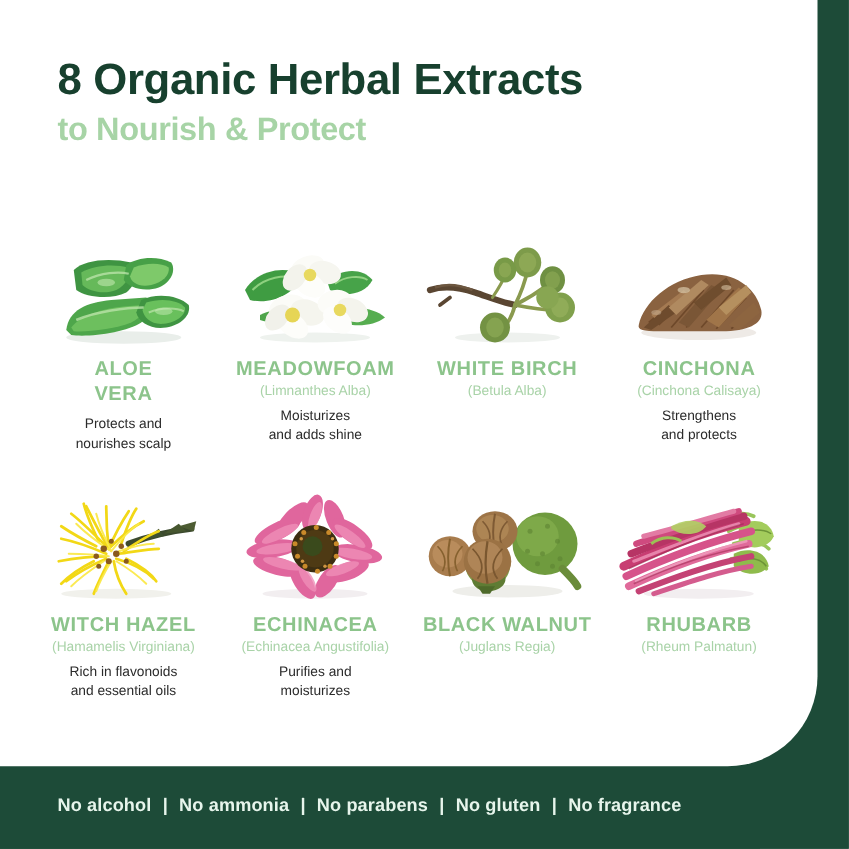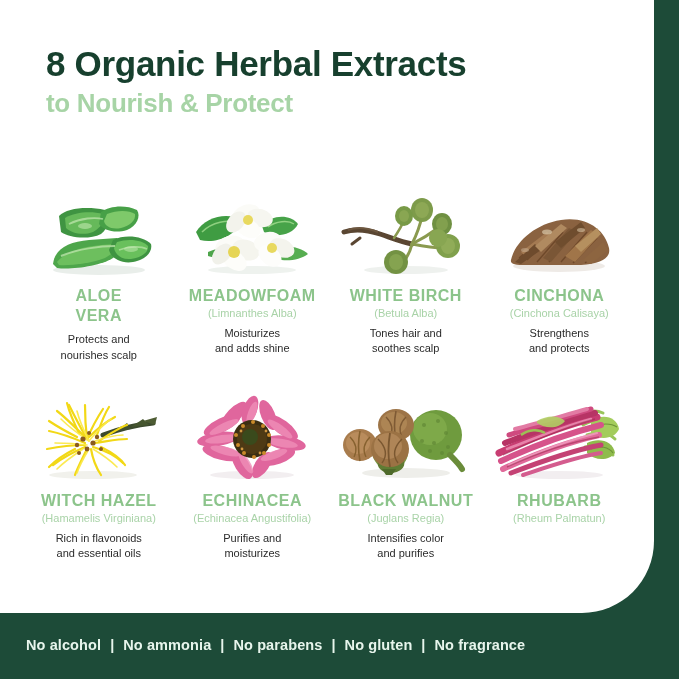--- a/index.html
+++ b/index.html
@@ -105,21 +105,21 @@
 
   
   .footer {
     position: absolute;
     left: 0;
     bottom: 0;
     width: 679px;
     height: 69px;
     display: flex;
     align-items: center;
-    padding-left: 26px;
+    padding-left: 46px;
   }
   .claims {
     display: flex;
     align-items: center;
     font-size: 14.5px;
     font-weight: bold;
     color: #e7f5ec;
     letter-spacing: 0.1px;
   }
   .claim-sep {
@@ -226,24 +226,20 @@
         <ellipse cx="110" cy="60" rx="12" ry="12" fill="#80a04c"></ellipse>
         <ellipse cx="110" cy="60" rx="7" ry="8" fill="#97b15e" opacity="0.7"></ellipse>
         <ellipse cx="58" cy="76" rx="12" ry="12" fill="#739243"></ellipse>
         <ellipse cx="58" cy="76" rx="7" ry="8" fill="#8dab56" opacity="0.7"></ellipse>
         <ellipse cx="66" cy="30" rx="9" ry="10" fill="#789a47"></ellipse>
         <ellipse cx="66" cy="30" rx="5" ry="6" fill="#90ab57" opacity="0.7"></ellipse>
         <ellipse cx="100" cy="52" rx="9" ry="9" fill="#88a652"></ellipse>
       </svg>
       <div class="card-name">WHITE BIRCH</div>
       <div class="card-latin">(Betula Alba)</div>
-      <div class="card-desc">
-        <span>Tones hair and</span><br>
-        <span>soothes scalp</span>
-      </div>
     </div>
 
     <div class="card">
       <svg class="art" viewBox="0 0 136 92">
         <ellipse cx="68" cy="80" rx="46" ry="6" fill="#eeeae6"></ellipse>
         <path d="M20 74 C24 56 44 38 70 34 C96 30 114 44 118 62 C120 72 110 78 90 79 L36 79 C24 79 19 78 20 74 Z" fill="#8a6240"></path>
         <g stroke="#6b4628" stroke-width="1.4" fill="none" opacity="0.9">
           <path d="M28 72 L52 52"></path>
             <path d="M36 74 L62 48"></path>
             <path d="M46 76 L72 46"></path>
@@ -414,24 +410,20 @@
         <path d="M32 46 C26 52 24 58 28 66" stroke="#86612f" stroke-width="1.3" fill="none"></path>
         <ellipse cx="52" cy="58" rx="19" ry="18" fill="#9b7244"></ellipse>
         <ellipse cx="50" cy="55" rx="14" ry="13" fill="#b3885a" opacity="0.85"></ellipse>
         <path d="M52 42 C50 54 50 66 52 76" stroke="#7a5730" stroke-width="1.8" fill="none"></path>
         <path d="M40 48 C48 56 50 64 44 72" stroke="#7a5730" stroke-width="1.4" fill="none"></path>
         <path d="M64 48 C56 56 54 64 60 72" stroke="#7a5730" stroke-width="1.4" fill="none"></path>
         <path d="M44 78 L48 84 L54 84 L58 78 Z" fill="#4e6a2a"></path>
       </svg>
       <div class="card-name">BLACK WALNUT</div>
       <div class="card-latin">(Juglans Regia)</div>
-      <div class="card-desc">
-        <span>Intensifies color</span><br>
-        <span>and purifies</span>
-      </div>
     </div>
 
     <div class="card">
       <svg class="art" viewBox="0 0 136 92">
         <ellipse cx="68" cy="84" rx="44" ry="4" fill="#f2eef0"></ellipse>
         <g stroke="#8fbf4a" stroke-width="3" fill="none" stroke-linecap="round" opacity="0.9">
           <path d="M92 34 C102 28 114 28 122 34"></path>
           <path d="M96 44 C108 40 118 42 124 48"></path>
           <path d="M94 56 C106 54 116 58 122 64"></path>
           <path d="M86 26 C94 20 104 18 112 22"></path>

